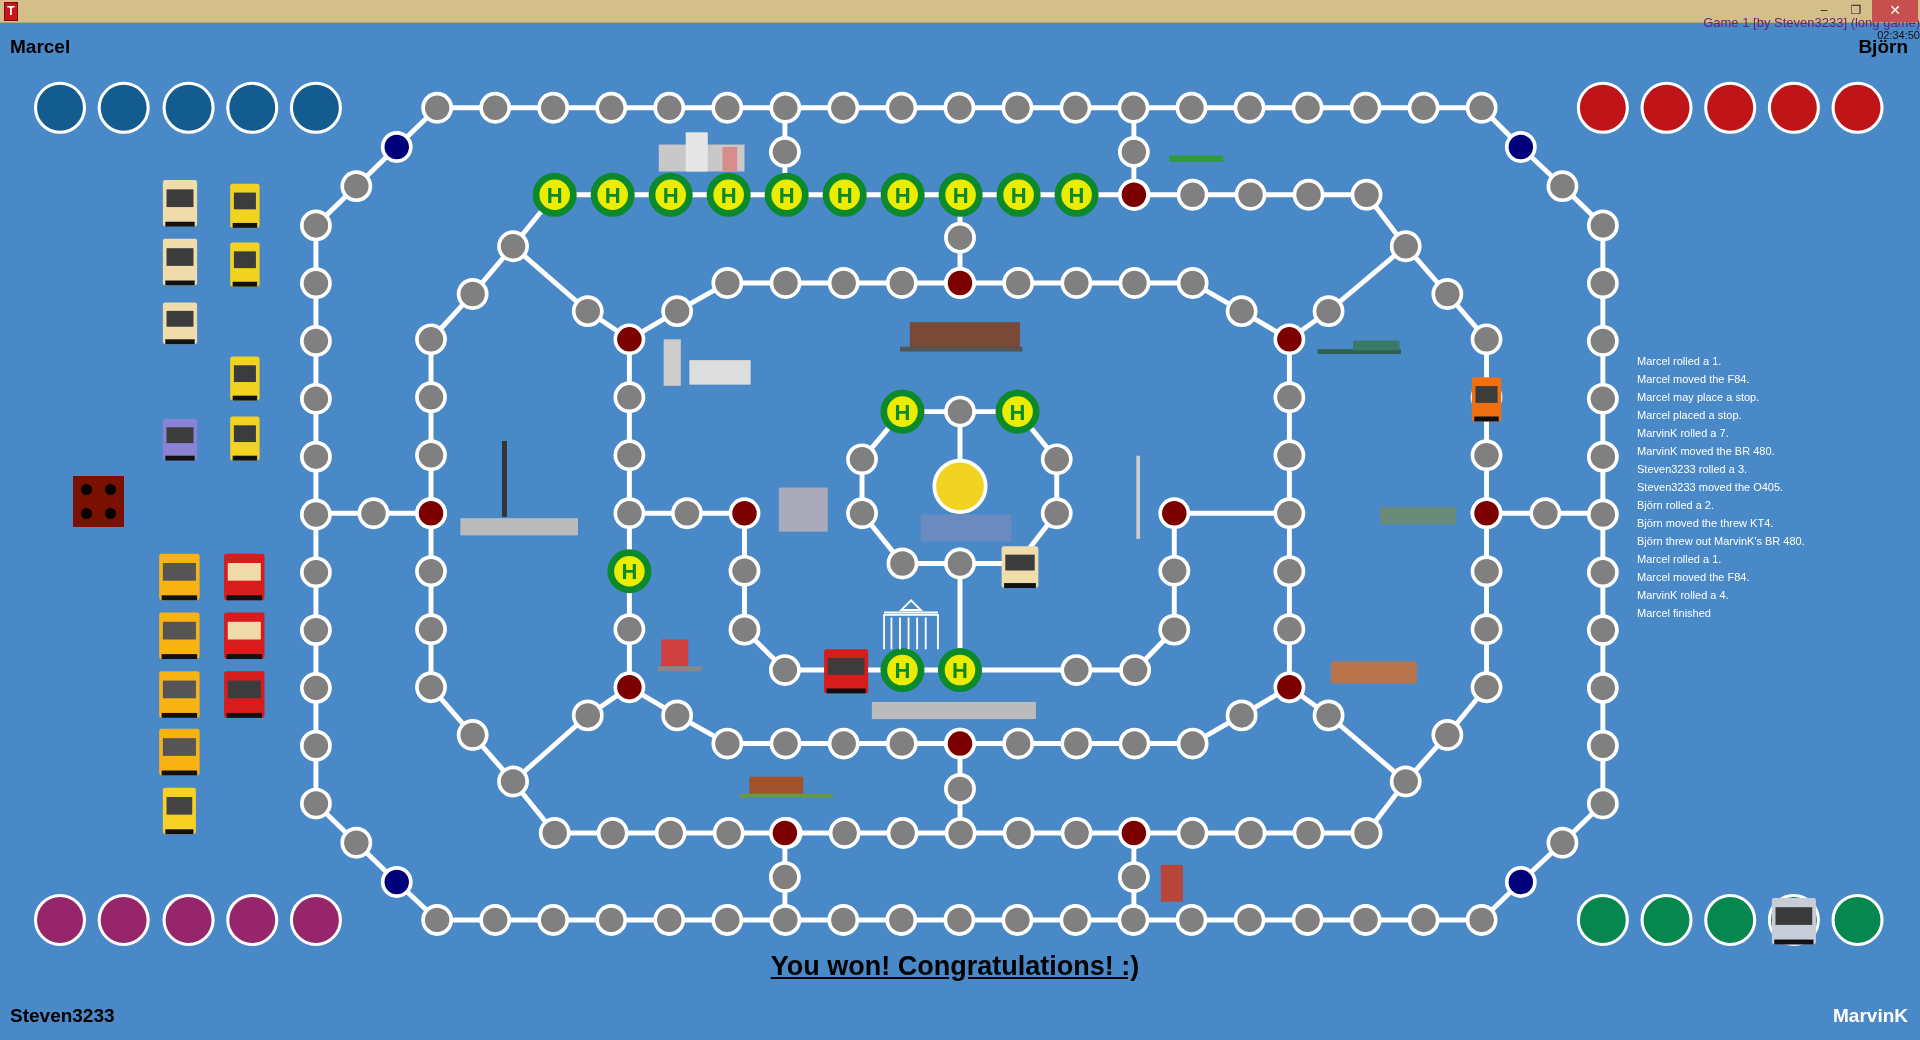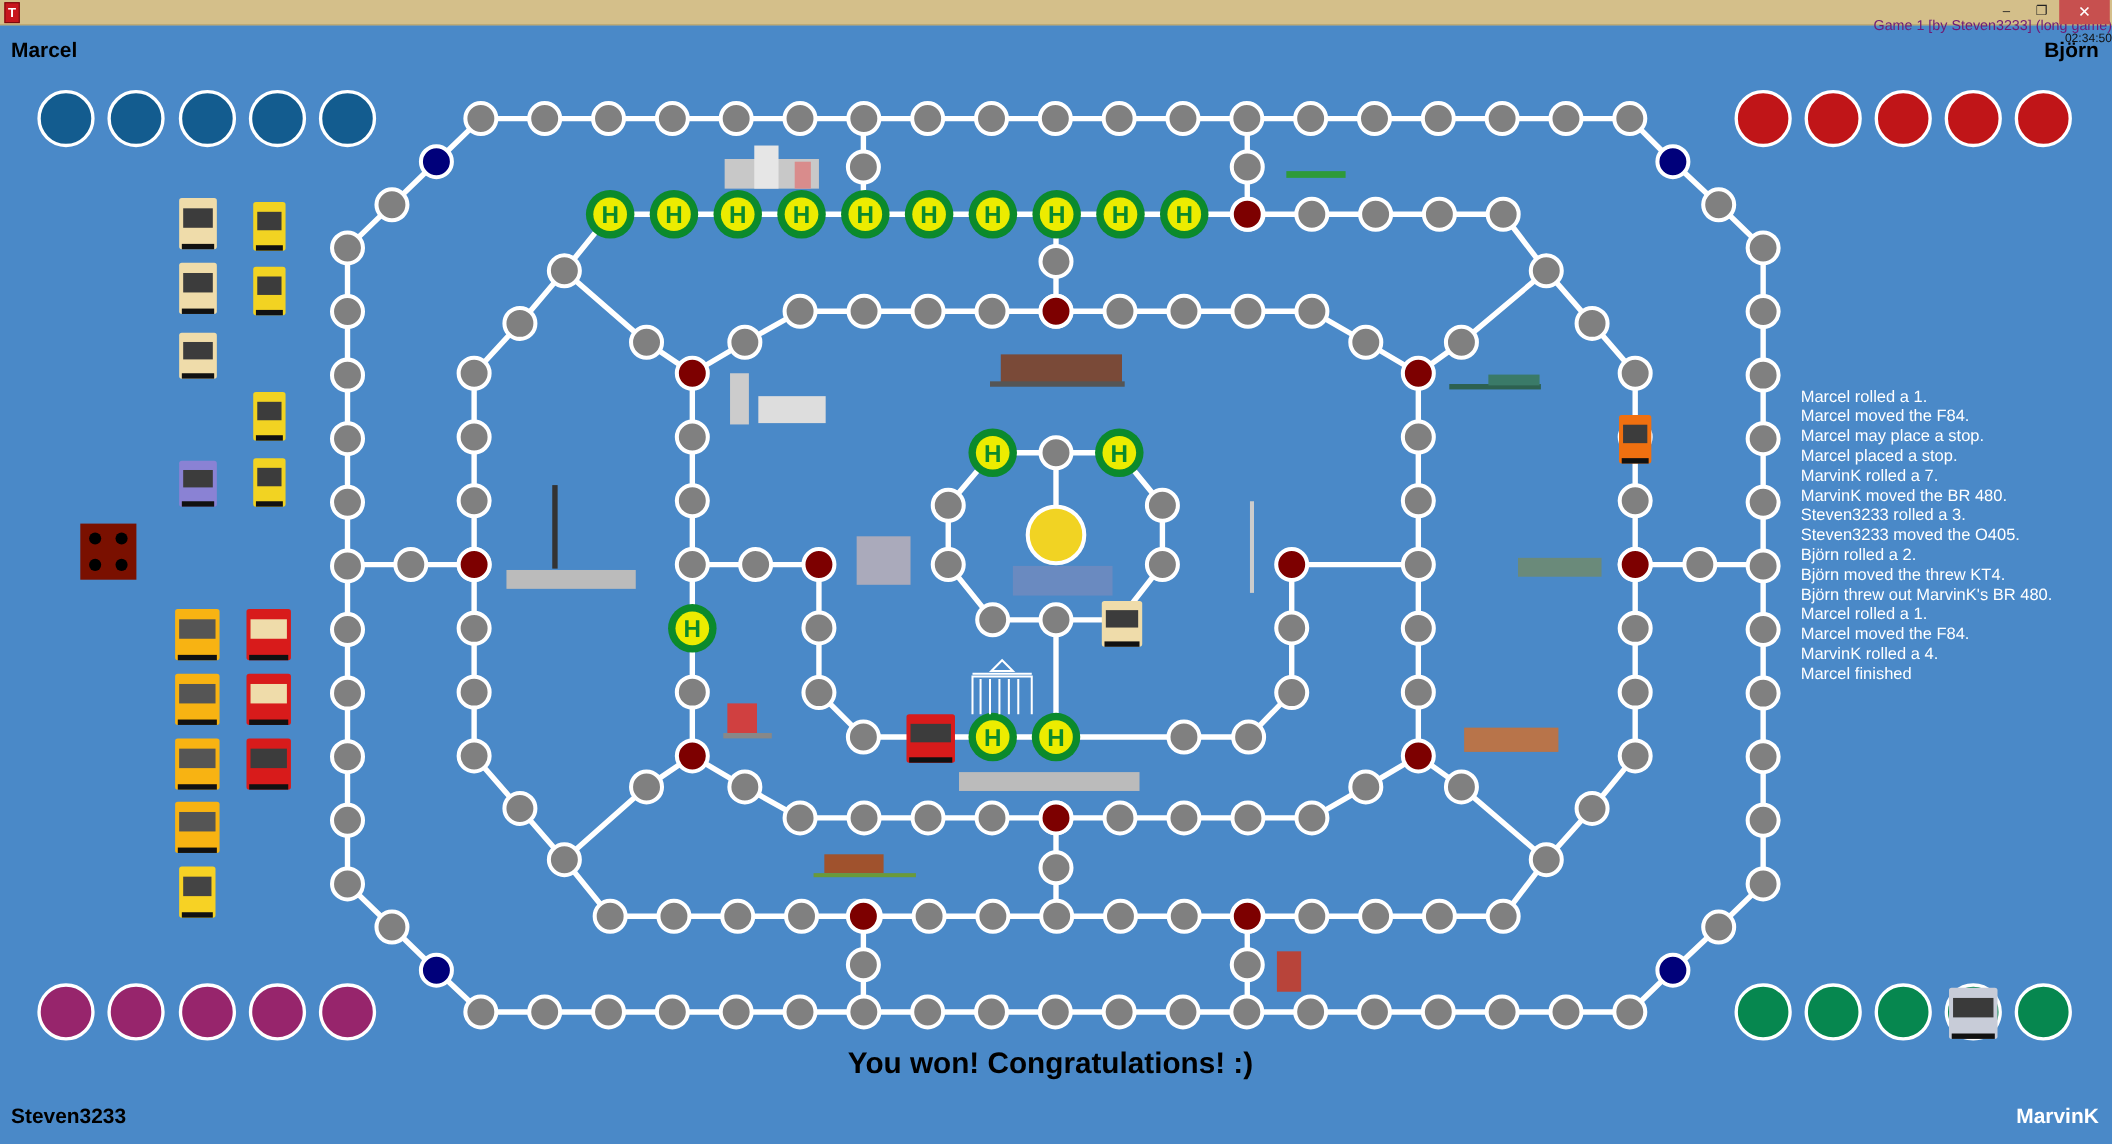--- a/index.html
+++ b/index.html
@@ -11,23 +11,23 @@
   .win-min{left:1808px;}
   .win-max{left:1840px;}
   .win-close{left:1872px;width:46px;background:#c7504f;color:#fff;font-size:14px;}
   .clock{position:absolute;left:0;right:0;top:29px;text-align:right;font-size:11px;color:#111;}
   .player-name{position:absolute;font-weight:bold;font-size:19px;text-align:center;}
   .pn-marcel{left:10px;top:36px;color:#000;}
   .pn-bjorn{right:12px;top:36px;color:#000;}
   .pn-steven{left:10px;top:1005px;color:#000;}
   .pn-marvin{right:12px;top:1005px;color:#fff;}
   .board{position:absolute;left:0;top:0;width:1920px;height:1040px;}
-  .log{position:absolute;left:1637px;top:352px;color:#fff;font-size:15px;line-height:18px;}
+  .log{position:absolute;left:1637px;top:352px;color:#fff;font-size:11px;line-height:18px;}
   .log div{white-space:nowrap;}
-  .win-msg{position:absolute;left:0;width:1910px;top:951px;text-align:center;font-weight:bold;font-size:27px;color:#000;}
+  .win-msg{position:absolute;left:0;width:1910px;top:951px;text-align:center;font-weight:bold;font-size:27px;color:#000;text-decoration:underline;}
   .die{position:absolute;left:73px;top:476px;width:51px;height:51px;background:#7a1000;}
   .pip{position:absolute;width:11px;height:11px;border-radius:50%;background:#000;}
 </style>
 </head>
 <body>
 
 <div class="titlebar">
   <div class="app-icon">T</div>
   <div class="title">Game 1 [by Steven3233] (long game)</div>
   <div class="win-btn win-min">–</div>

